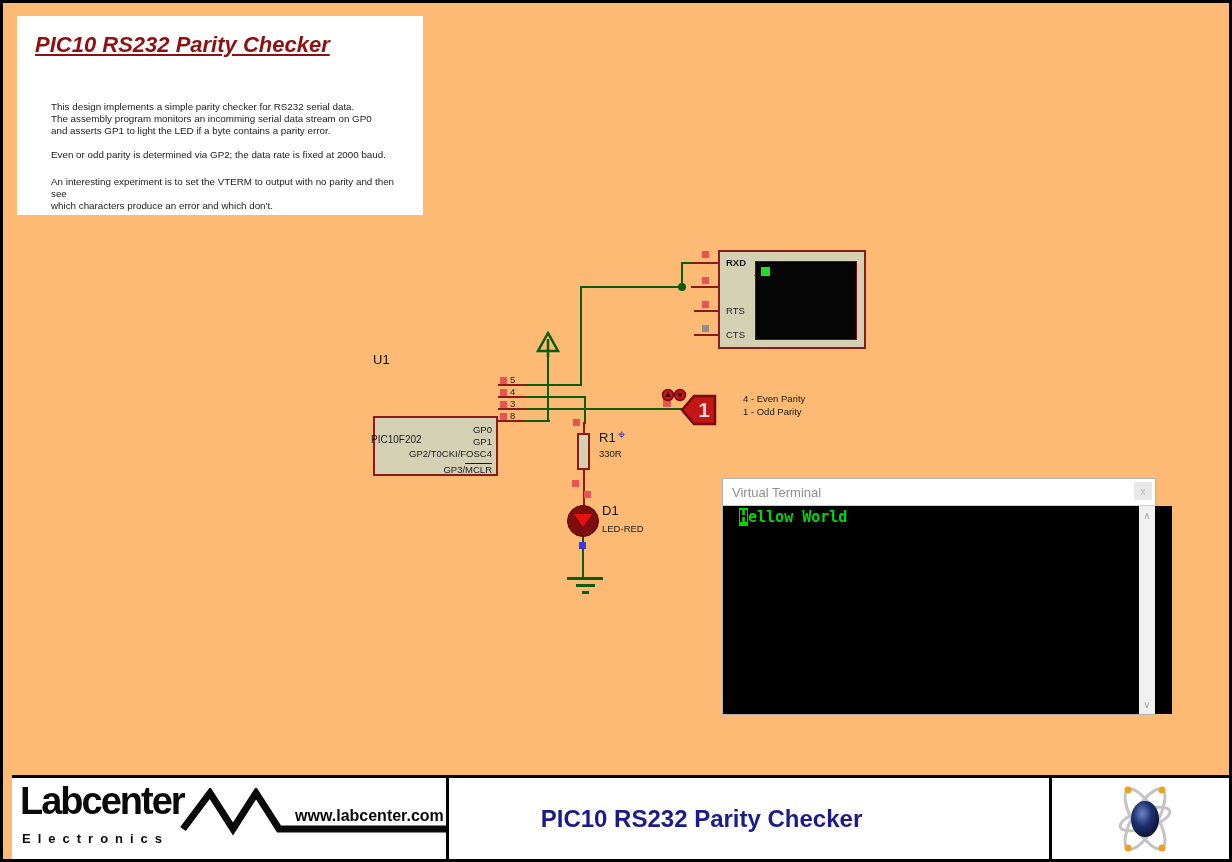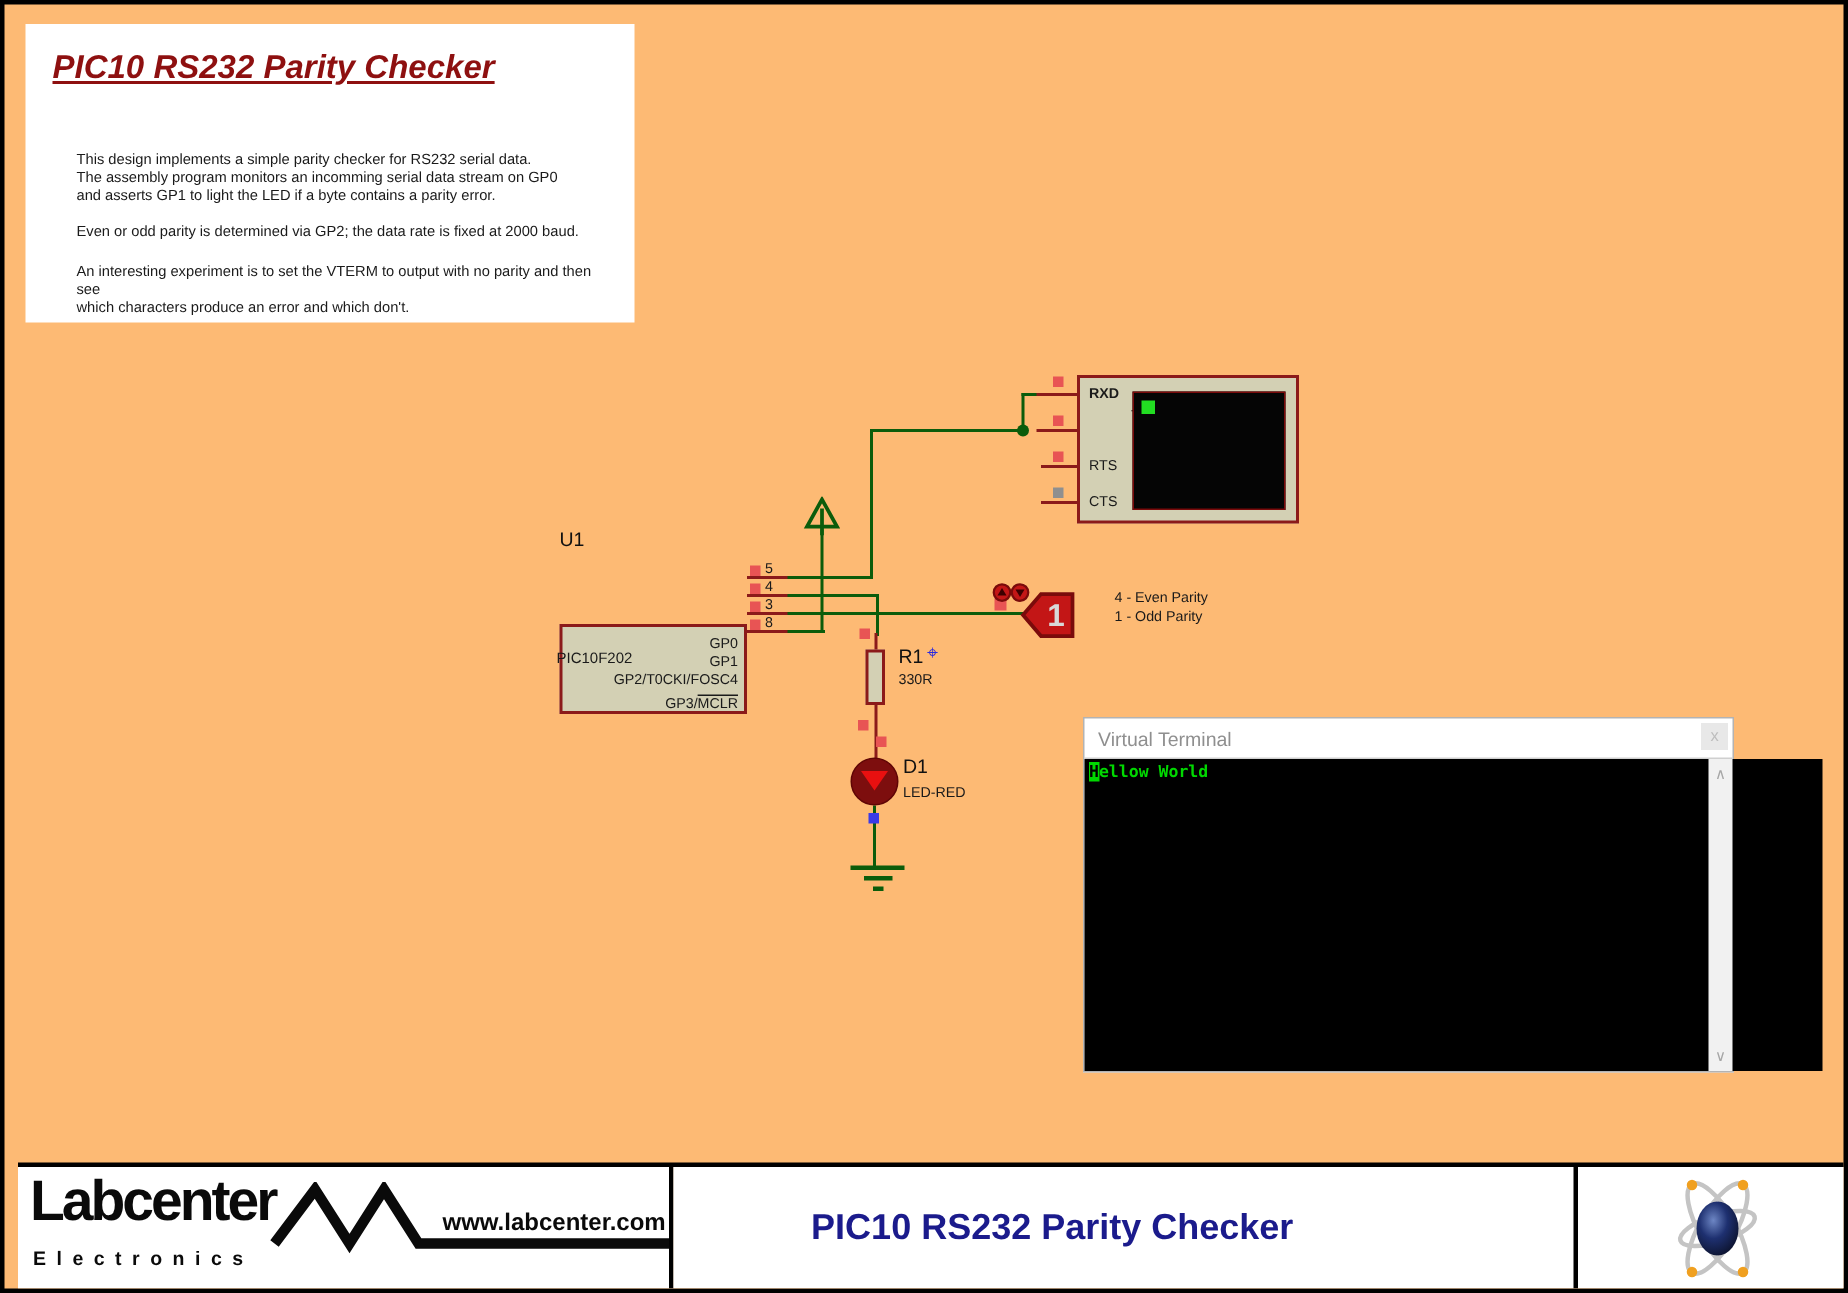--- a/index.html
+++ b/index.html
@@ -40,22 +40,22 @@
   
   .led{position:absolute;left:564px;top:502px;width:32px;height:32px;border-radius:50%;background:#7d0e0e;border:1px solid #5f0505;box-sizing:border-box;}
   .led-arrow{position:absolute;left:571px;top:511px;width:0;height:0;border-left:9px solid transparent;border-right:9px solid transparent;border-top:13px solid #e81010;}
 
   
   .termwin{position:absolute;left:719px;top:475px;width:434px;height:237px;background:#fff;border:1px solid #b3b3b3;box-sizing:border-box;}
   .termwin-title{position:absolute;left:9px;top:6px;font-size:13px;color:#8f8f8f;}
   .termwin-close{position:absolute;right:3px;top:3px;width:18px;height:18px;background:#e8e8e8;color:#bdbdbd;
       font-size:11px;line-height:18px;text-align:center;}
   .termwin-sep{position:absolute;left:0;top:26px;width:432px;height:1px;background:#cfcfcf;}
-  .termwin-screen{position:absolute;left:0px;top:27px;width:492px;height:208px;background:#000;
-      font-family:"DejaVu Sans Mono",monospace;font-size:11px;font-weight:bold;color:#00d800;padding:2px 0 0 3px;box-sizing:border-box;}
+  .termwin-screen{position:absolute;left:0px;top:27px;width:449px;height:208px;background:#000;
+      font-family:"DejaVu Sans Mono",monospace;font-size:15px;font-weight:bold;color:#00d800;padding:2px 0 0 16px;box-sizing:border-box;}
   .term-cursor{background:#00d800;color:#000;}
   .termwin-scroll{position:absolute;right:0;top:27px;width:16px;height:208px;background:#f1f1f1;}
   .scroll-arrow{position:absolute;left:0;width:16px;text-align:center;font-size:10px;color:#a6a6a6;}
 
   
   .footer{position:absolute;left:0px;bottom:0px;width:1226px;height:84px;margin:0 9px;border-top:3px solid #000;box-sizing:border-box;display:flex;}
   .fcell{background:#fff;height:81px;position:relative;}
   .fcell-left{width:434px;border-right:3px solid #000;}
   .fcell-mid{width:600px;border-right:3px solid #000;display:flex;align-items:center;justify-content:center;}
   .fcell-right{width:186px;display:flex;align-items:center;justify-content:center;}

